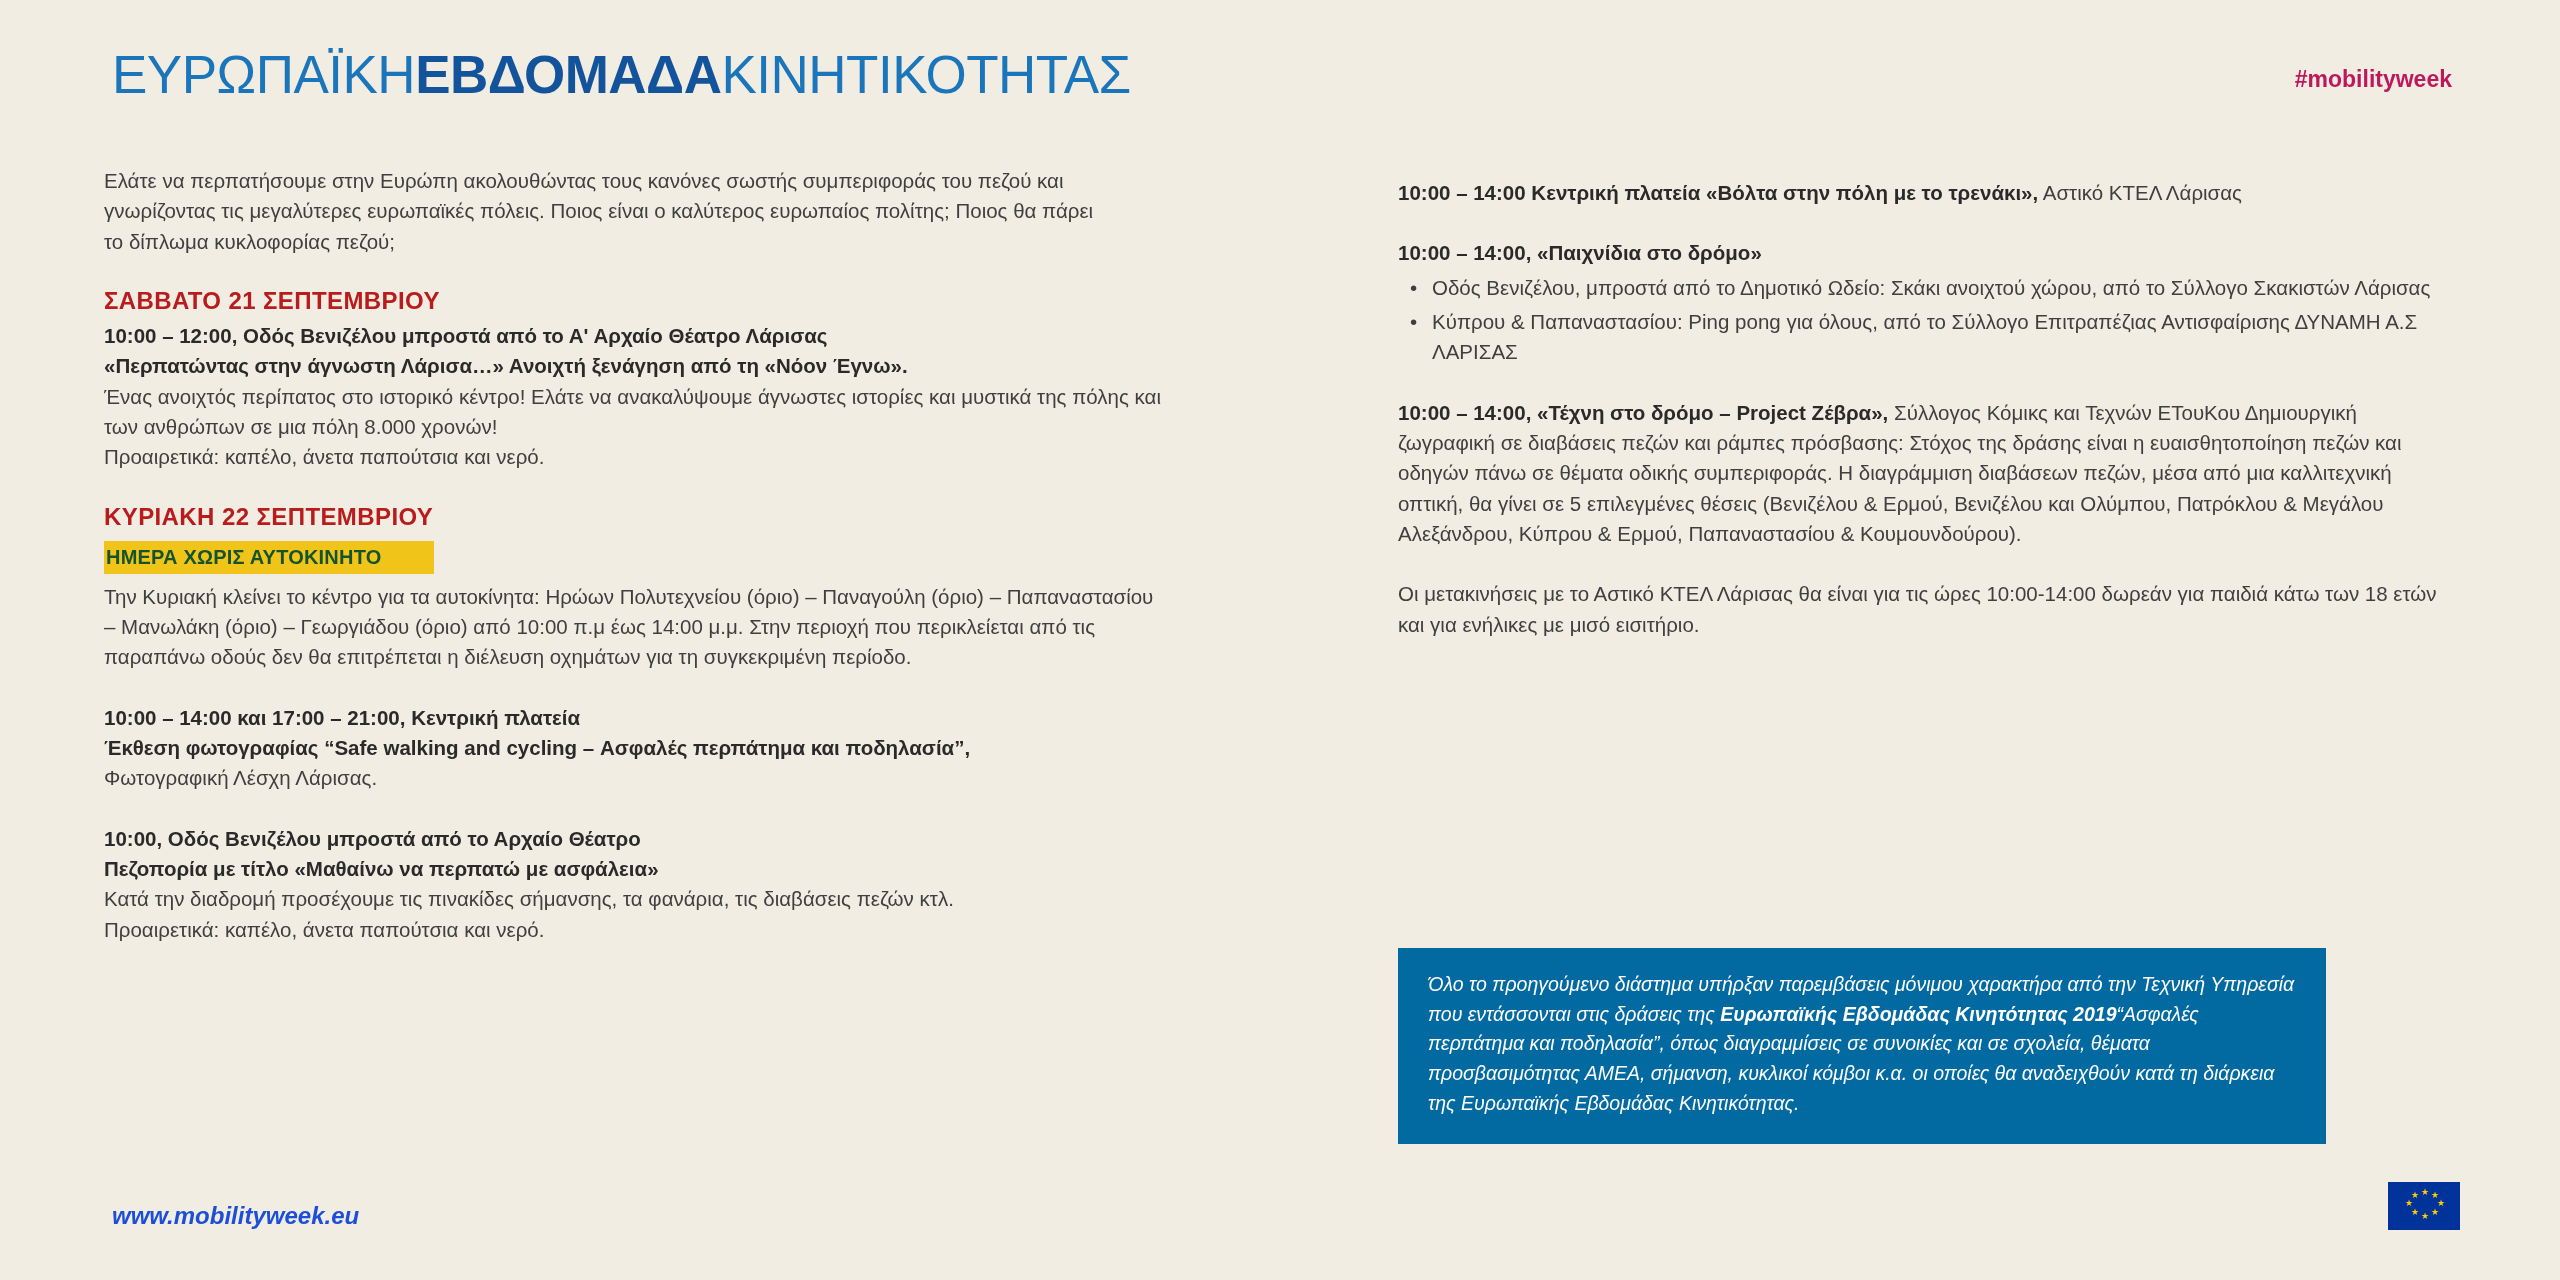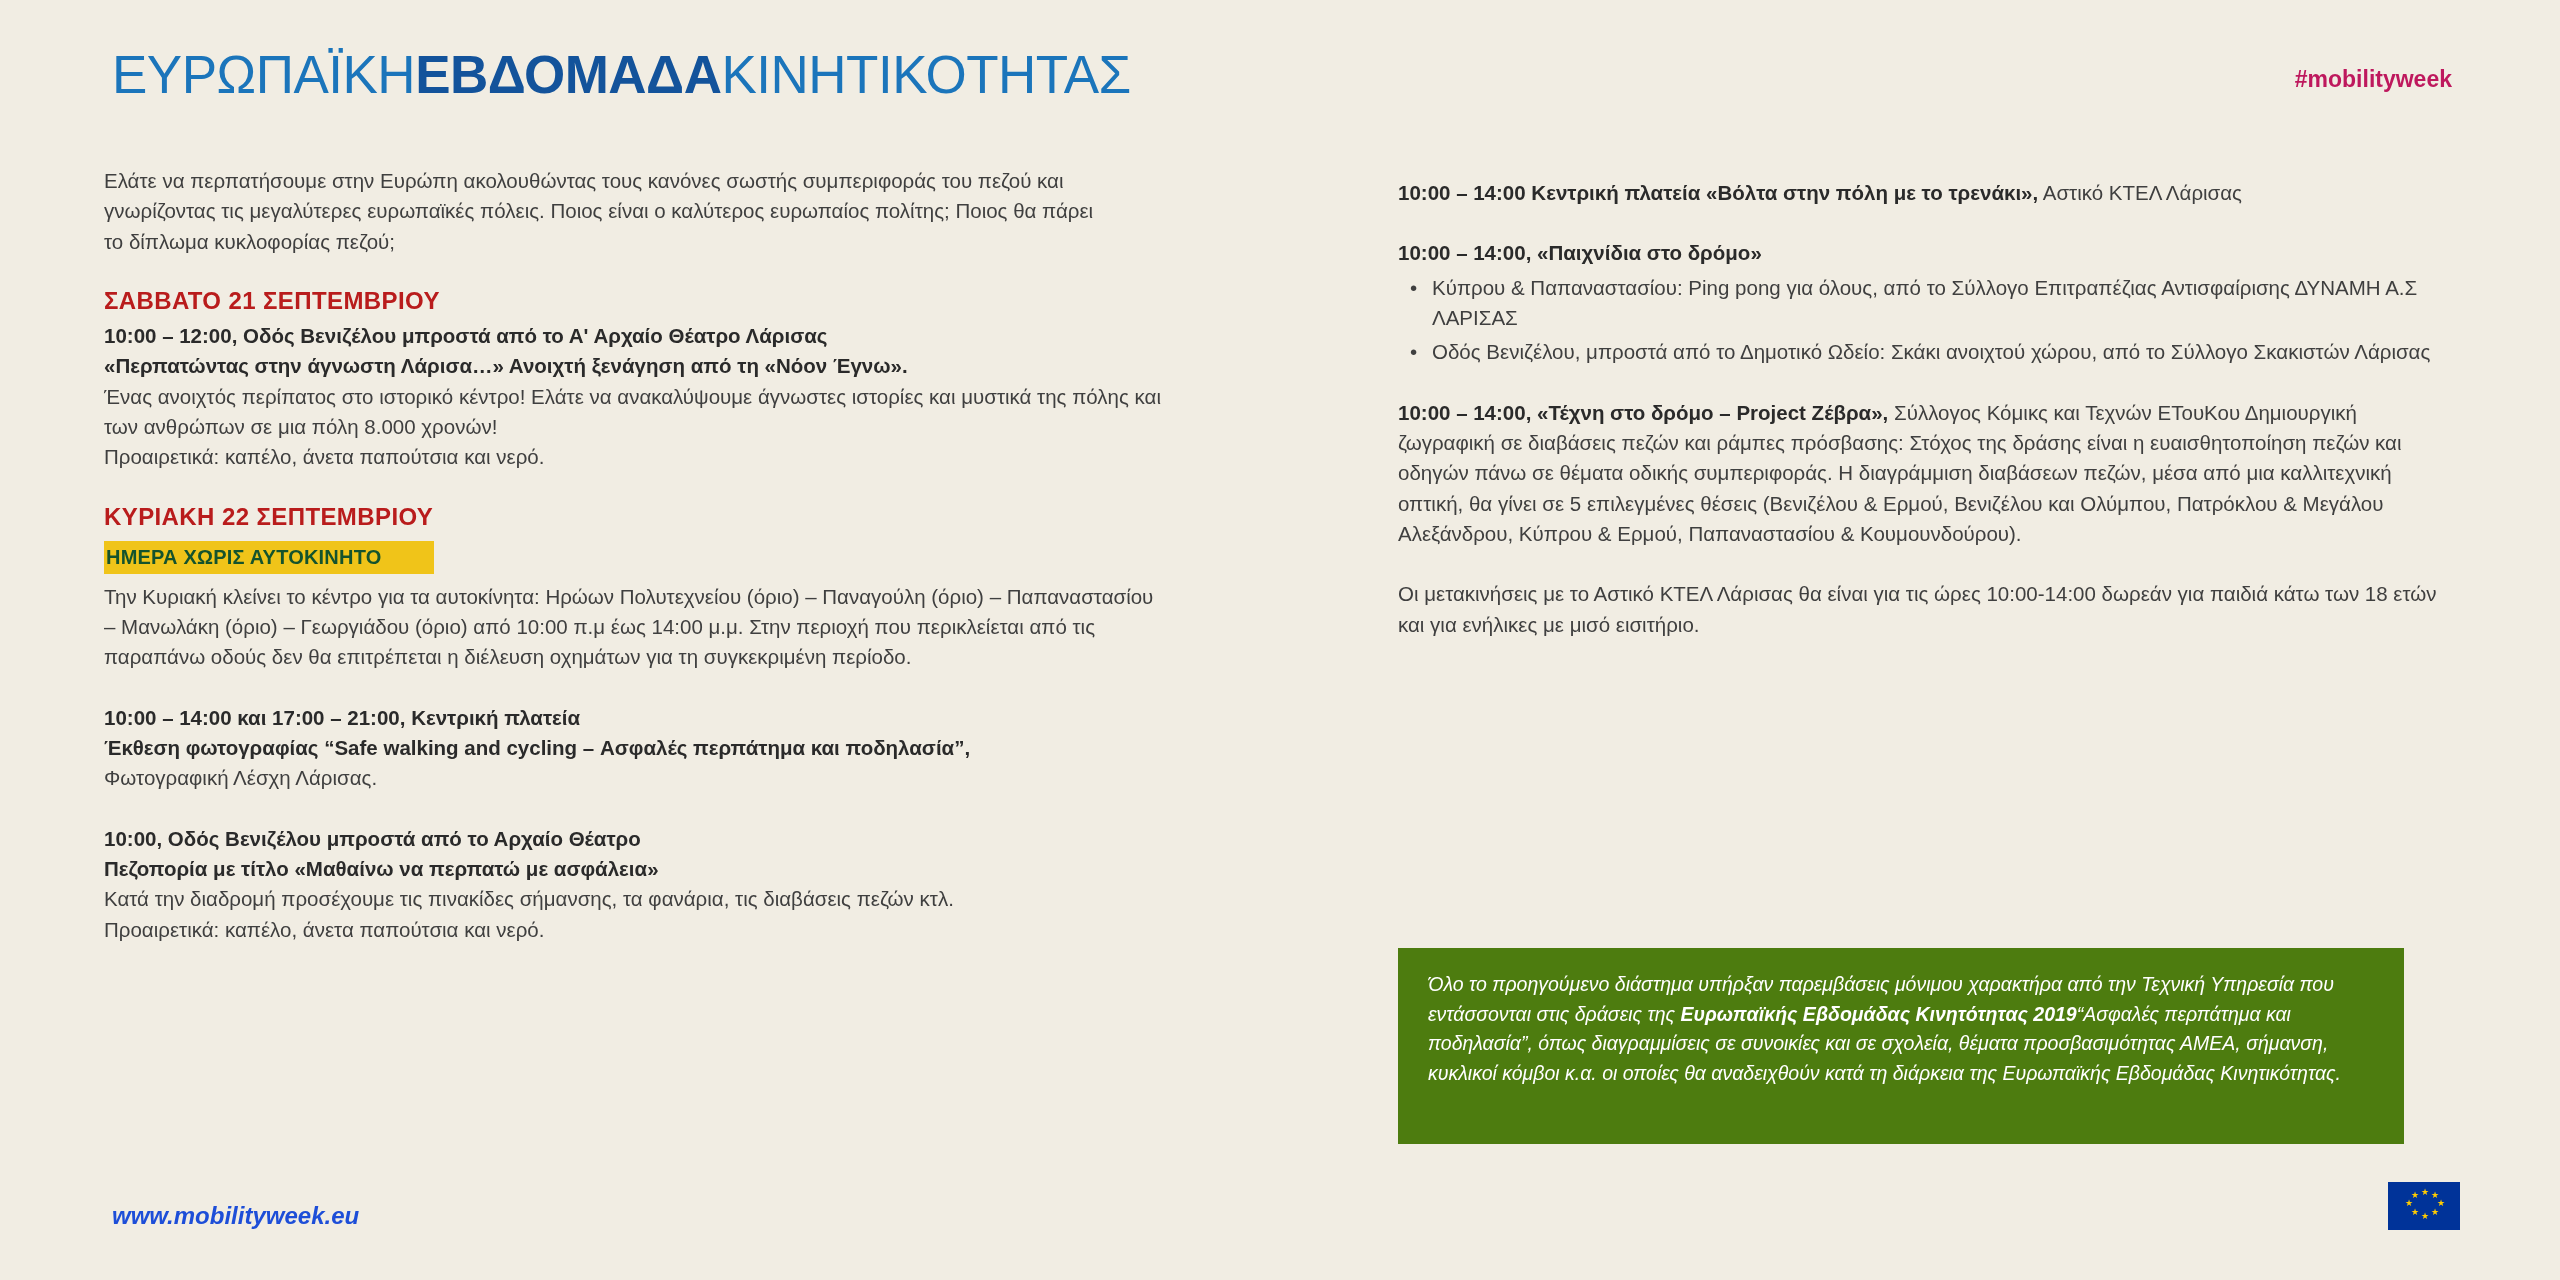--- a/index.html
+++ b/index.html
@@ -121,23 +121,23 @@
     position: absolute;
     left: -22px;
     top: 0;
     color: #3f3f3f;
   }
   
   .note-box {
     position: absolute;
     left: 1398px;
     top: 948px;
-    width: 1006px;
+    width: 928px;
     height: 196px;
-    background: #4d7c0f;
+    background: #0369a1;
     box-sizing: border-box;
     padding: 22px 30px 20px 30px;
   }
   .note-box p {
     color: #ffffff;
     font-style: italic;
     font-size: 19.5px;
     line-height: 1.52;
   }
   .note-box .nb {
@@ -220,22 +220,22 @@
 
   <div class="col-right">
 
     <div class="block">
       <p><span class="bold">10:00 – 14:00 Κεντρική πλατεία «Βόλτα στην πόλη με το τρενάκι»,</span><span> Αστικό ΚΤΕΛ Λάρισας</span></p>
     </div>
 
     <div class="block">
       <p class="bolditem">10:00 – 14:00, «Παιχνίδια στο δρόμο»</p>
       <ul class="bullets">
+        <li>Οδός Βενιζέλου, μπροστά από το Δημοτικό Ωδείο: Σκάκι ανοιχτού χώρου, από το Σύλλογο Σκακιστών Λάρισας</li>
         <li>Κύπρου &amp; Παπαναστασίου: Ping pong για όλους, από το Σύλλογο Επιτραπέζιας Αντισφαίρισης ΔΥΝΑΜΗ Α.Σ ΛΑΡΙΣΑΣ</li>
-        <li>Οδός Βενιζέλου, μπροστά από το Δημοτικό Ωδείο: Σκάκι ανοιχτού χώρου, από το Σύλλογο Σκακιστών Λάρισας</li>
       </ul>
     </div>
 
     <div class="block">
       <p><span class="bold">10:00 – 14:00, «Τέχνη στο δρόμο – Project Ζέβρα»,</span><span> Σύλλογος Κόμικς και Τεχνών ΕΤουΚου Δημιουργική ζωγραφική σε διαβάσεις πεζών και ράμπες πρόσβασης: Στόχος της δράσης είναι η ευαισθητοποίηση πεζών και οδηγών πάνω σε θέματα οδικής συμπεριφοράς. Η διαγράμμιση διαβάσεων πεζών, μέσα από μια καλλιτεχνική οπτική, θα γίνει σε 5 επιλεγμένες θέσεις (Βενιζέλου &amp; Ερμού, Βενιζέλου και Ολύμπου, Πατρόκλου &amp; Μεγάλου Αλεξάνδρου, Κύπρου &amp; Ερμού, Παπαναστασίου &amp; Κουμουνδούρου).</span></p>
     </div>
 
 
     <div class="block">
       <p>Οι μετακινήσεις με το Αστικό ΚΤΕΛ Λάρισας θα είναι για τις ώρες 10:00-14:00 δωρεάν για παιδιά κάτω των 18 ετών και για ενήλικες με μισό εισιτήριο.</p>

